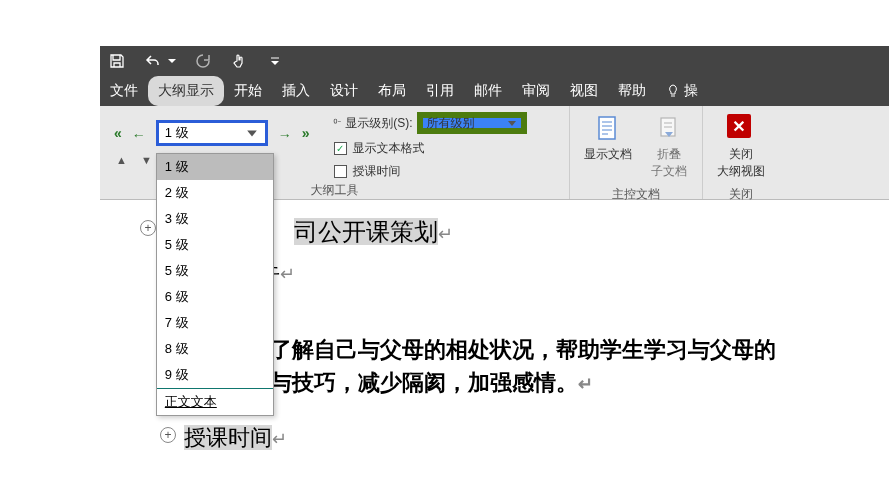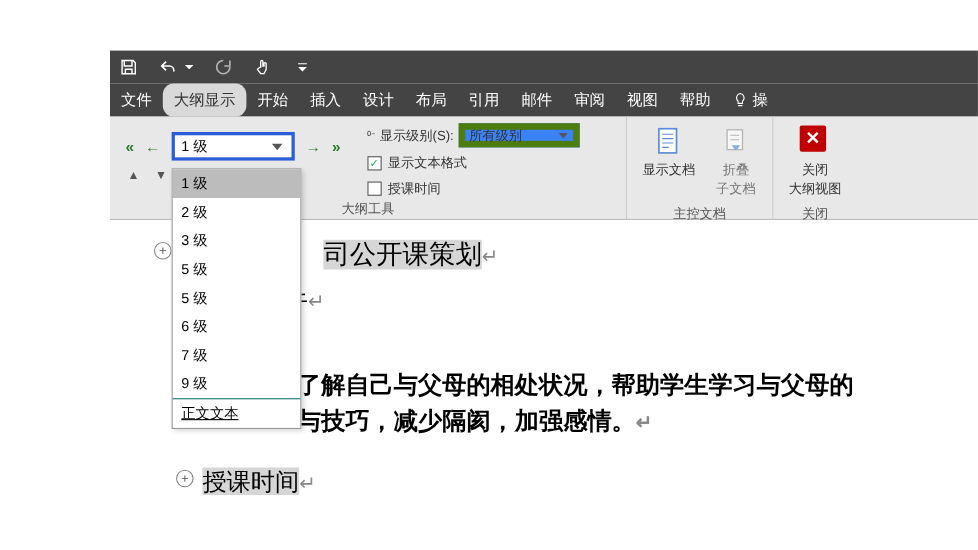--- a/index.html
+++ b/index.html
@@ -122,20 +122,21 @@
               </span>
 
               <div class="dropdown-open">
                 <div class="opt selected">1 级</div>
                 <div class="opt">2 级</div>
                 <div class="opt">3 级</div>
                 <div class="opt">5 级</div>
                 <div class="opt">5 级</div>
                 <div class="opt">6 级</div>
                 <div class="opt">7 级</div>
+                <div class="opt">8 级</div>
                 <div class="opt">9 级</div>
                 <div class="opt bodytext">正文文本</div>
               </div>
             </div>
             <span class="arrow">→</span>
             <span class="arrow">»</span>
           </div>
           <div class="arrow-row" style="gap:14px; padding-left:2px;">
             <span class="arrow small">▲</span>
             <span class="arrow small">▼</span>

